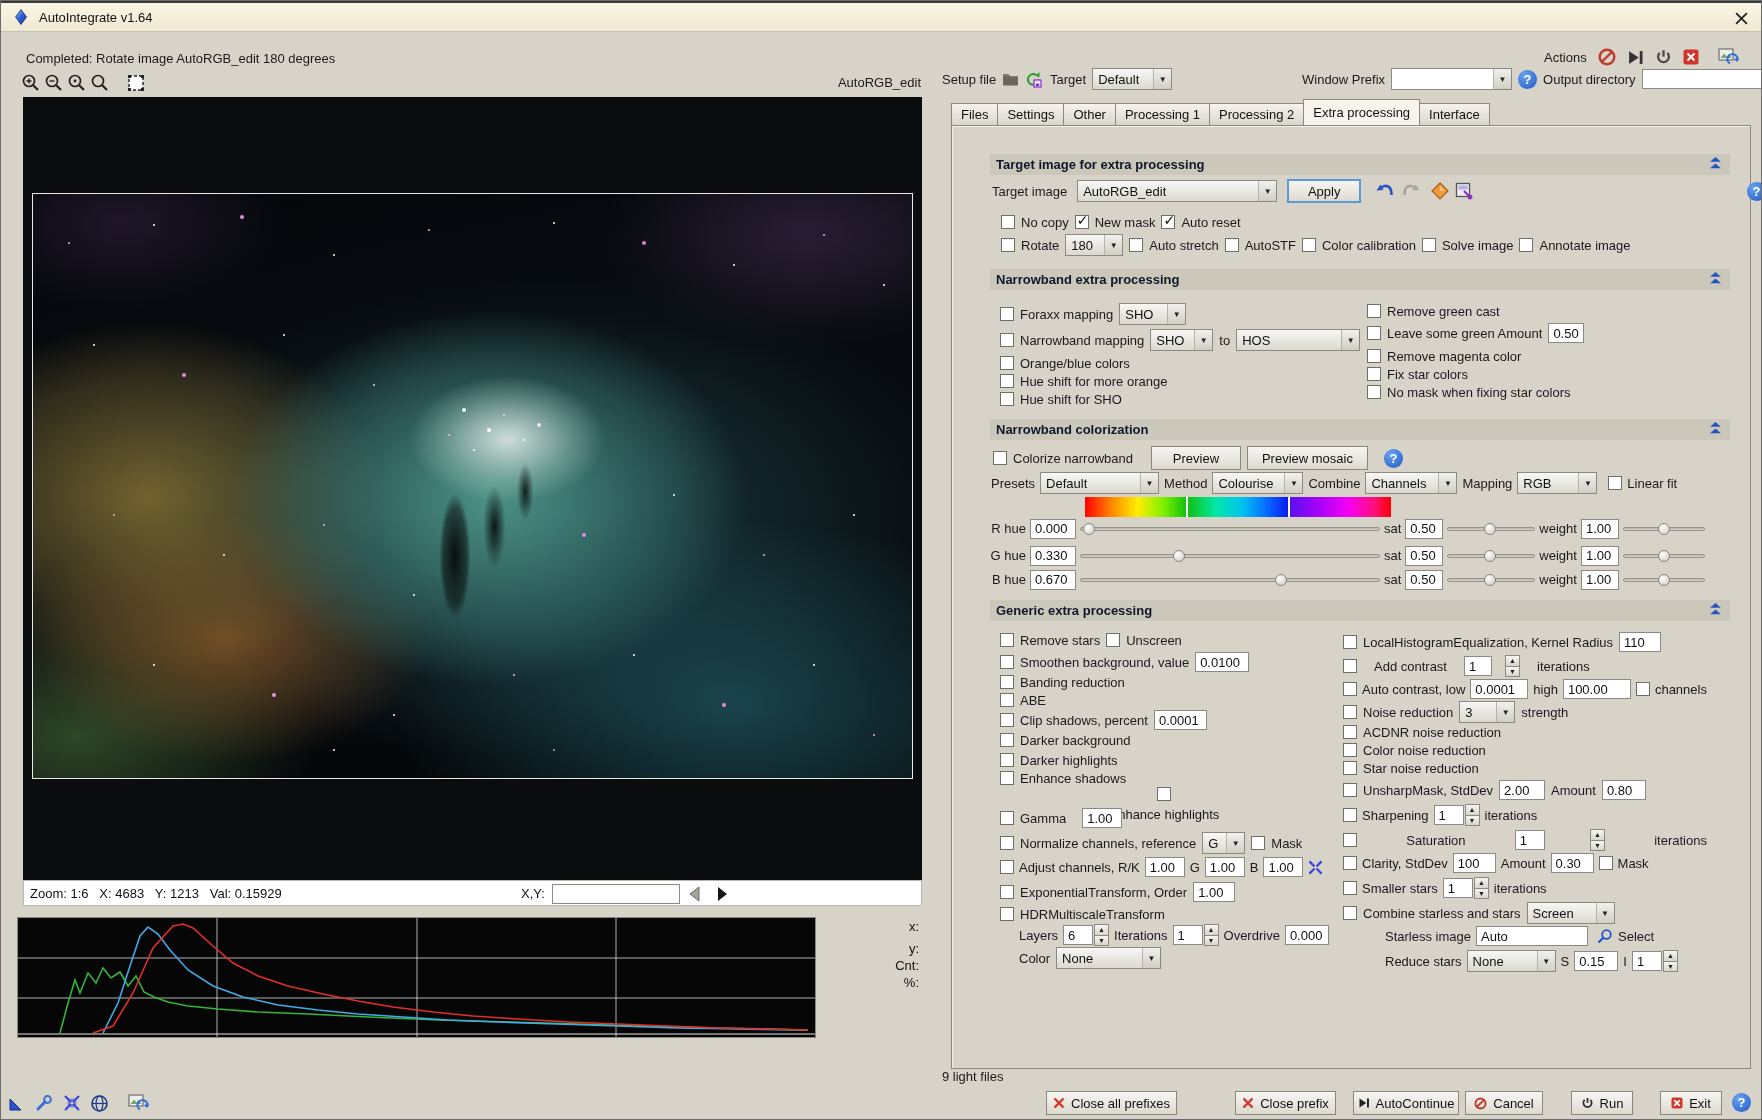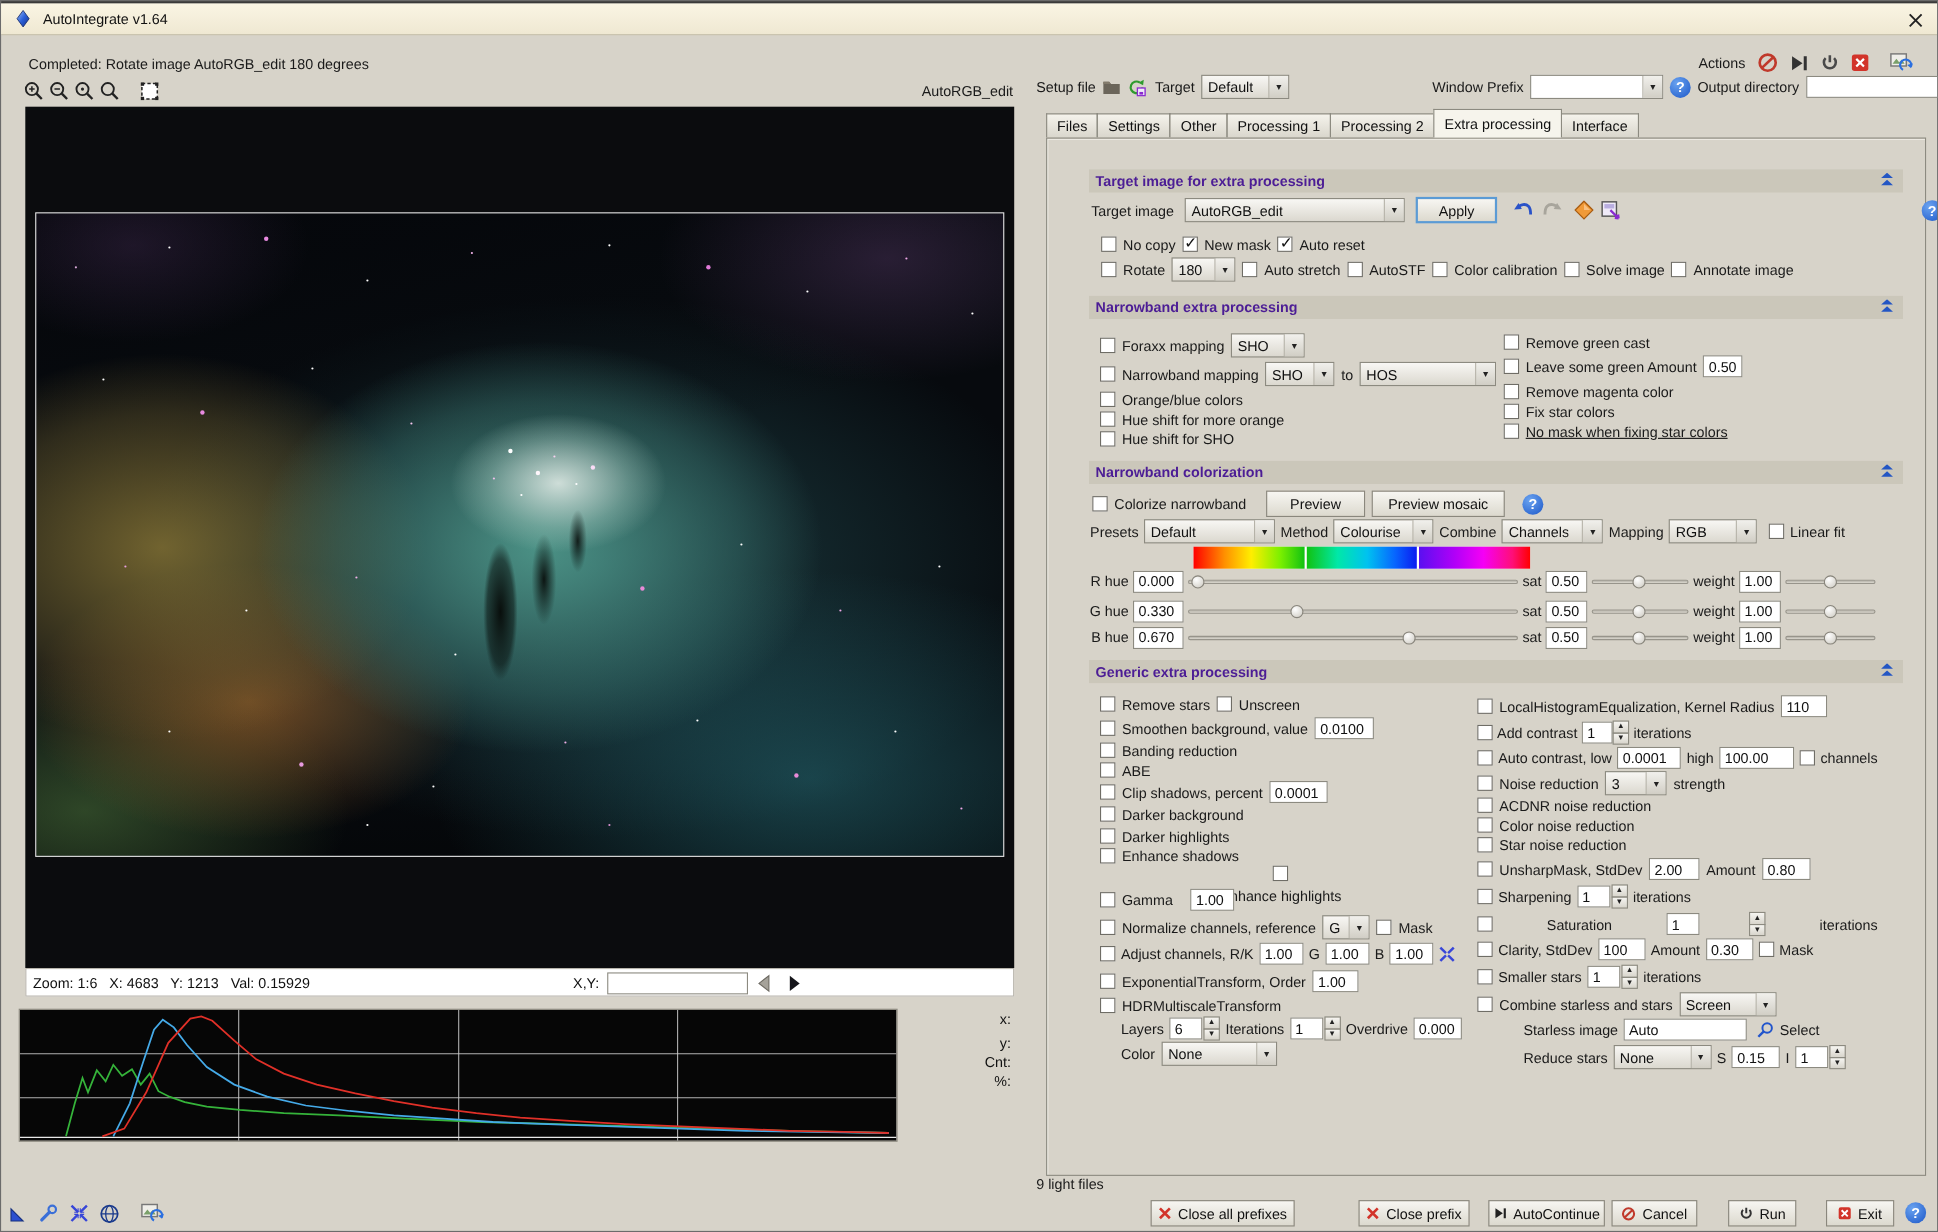--- a/index.html
+++ b/index.html
@@ -29,21 +29,21 @@
                border:1px solid #8c8a80;background:linear-gradient(#f6f5f1,#d8d5cc);}
   .updown span+span{margin-top:-1px;}
   .cb{width:14px;height:14px;background:#fff;border:1px solid #6f6d66;box-sizing:border-box;position:relative;flex:none;}
   .cb.on::after{content:"✓";position:absolute;left:1px;top:-4px;font-size:14px;font-weight:bold;color:#111;}
   .btn{display:inline-flex;align-items:center;justify-content:center;gap:6px;
        background:linear-gradient(#f7f6f2,#dcd9ce);border:1px solid #8a877d;box-sizing:border-box;height:24px;flex:none;}
   .btn.focused{border:2px solid #5b9bd5;}
   .help{width:19px;height:19px;border-radius:50%;background:radial-gradient(circle at 35% 30%,#6aa3f0,#1c57c8);
         color:#fff;font-weight:bold;font-size:13px;display:inline-flex;align-items:center;justify-content:center;flex:none;}
   .hdr{position:absolute;left:38px;width:740px;height:21px;background:#cbc7ba;display:flex;align-items:center;
-       padding-left:6px;box-sizing:border-box;font-weight:bold;color:#4c1d95;}
+       padding-left:6px;box-sizing:border-box;font-weight:bold;color:#0f172a;}
   .hdr .chev{position:absolute;right:8px;top:3px;}
   .slider{position:relative;height:16px;display:inline-block;flex:none;}
   .slider .track{position:absolute;left:0;right:0;top:6px;height:4px;background:linear-gradient(#b4b1a8,#dcd9d0);
                  border:1px solid #97948b;border-radius:2px;box-sizing:border-box;}
   .slider .thumb{position:absolute;top:2px;width:12px;height:12px;border-radius:50%;margin-left:-6px;
                  background:radial-gradient(circle at 35% 30%,#fefefe,#ccc9c0);border:1px solid #88857c;box-sizing:border-box;}
   .grad{position:absolute;display:flex;gap:2px;background:#fff;}
   .grad span{flex:1;height:100%;}
   .g1{background:linear-gradient(90deg,#f00,#ff9000 28%,#ffee00 52%,#7cf000 78%,#11c211);}
   .g2{background:linear-gradient(90deg,#11c211,#00e8a8 28%,#00c2f0 55%,#0766ff 80%,#0b1bf0);}
@@ -454,21 +454,21 @@
         <span class="tf" style="width:36px;height:20px;">0.50</span>
       </div>
       <div style="display:flex;align-items:center;gap:6px;height:18px;margin-top:3px;">
         <span class="cb"></span>
         <span class="lab">Remove magenta color</span>
       </div>
       <div style="display:flex;align-items:center;gap:6px;height:18px;">
         <span class="cb"></span>
         <span class="lab">Fix star colors</span>
       </div>
-      <div style="display:flex;align-items:center;gap:6px;height:18px;text-decoration:underline;">
+      <div style="display:flex;align-items:center;gap:6px;height:18px;">
         <span class="cb"></span>
         <span class="lab">No mask when fixing star colors</span>
       </div>
     </div>
 
     <div class="hdr" style="top:293px;">
       <span>Narrowband colorization</span>
       <span class="chev">
         <svg width="13" height="14" viewBox="0 0 12 13">
             <path d="M6 0 L11 4.5 H1 Z" fill="#2356c4"></path>
@@ -688,21 +688,21 @@
           </span>
       </div>
     </div>
 
     <div class="abs" style="left:391px;top:505px;">
       <div style="display:flex;align-items:center;gap:6px;height:22px;margin-bottom:2px;">
         <span class="cb"></span>
         <span class="lab">LocalHistogramEqualization, Kernel Radius</span>
         <span class="tf" style="width:42px;height:20px;">110</span>
       </div>
-      <div style="display:flex;align-items:center;gap:4px;height:22px;margin-bottom:1px;">
+      <div style="display:flex;align-items:center;gap:17px;height:22px;margin-bottom:1px;">
         <span class="cb"></span>
         <span class="lab">Add contrast</span>
         <span class="tf" style="width:28px;height:20px;">1</span>
         <span class="updown">
             <span>▲</span>
             <span>▼</span>
           </span>
         <span class="lab">iterations</span>
       </div>
       <div style="display:flex;align-items:center;gap:5px;height:22px;margin-bottom:1px;">

